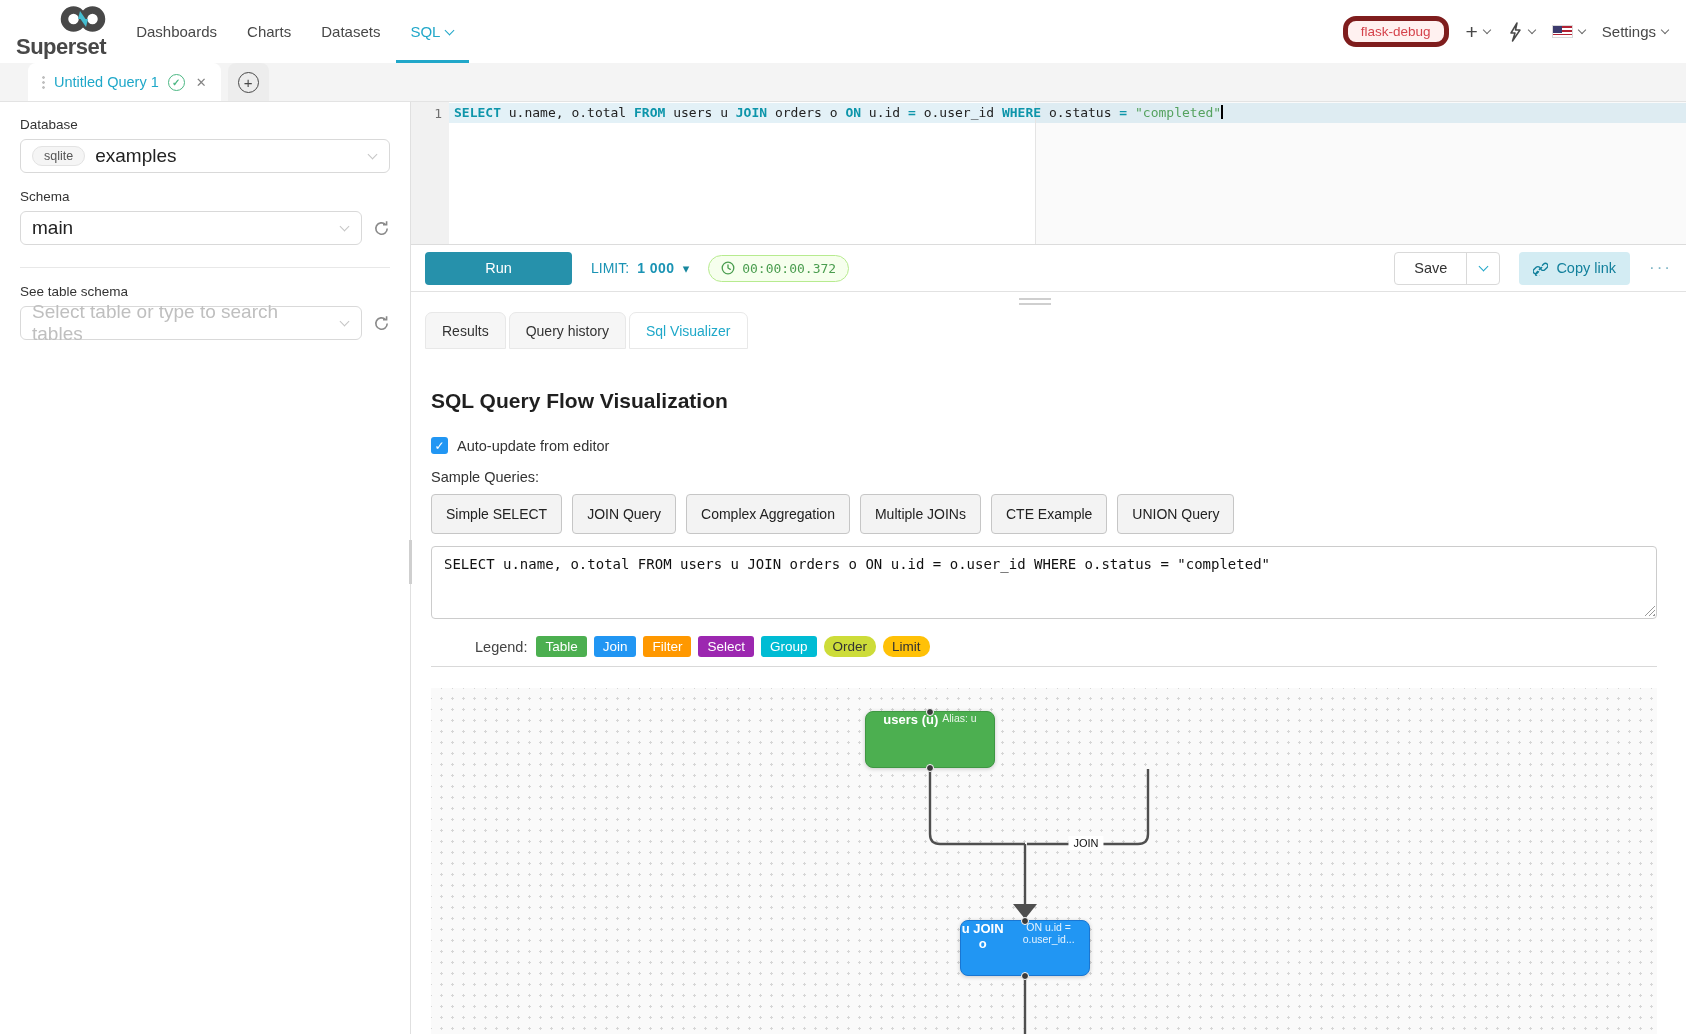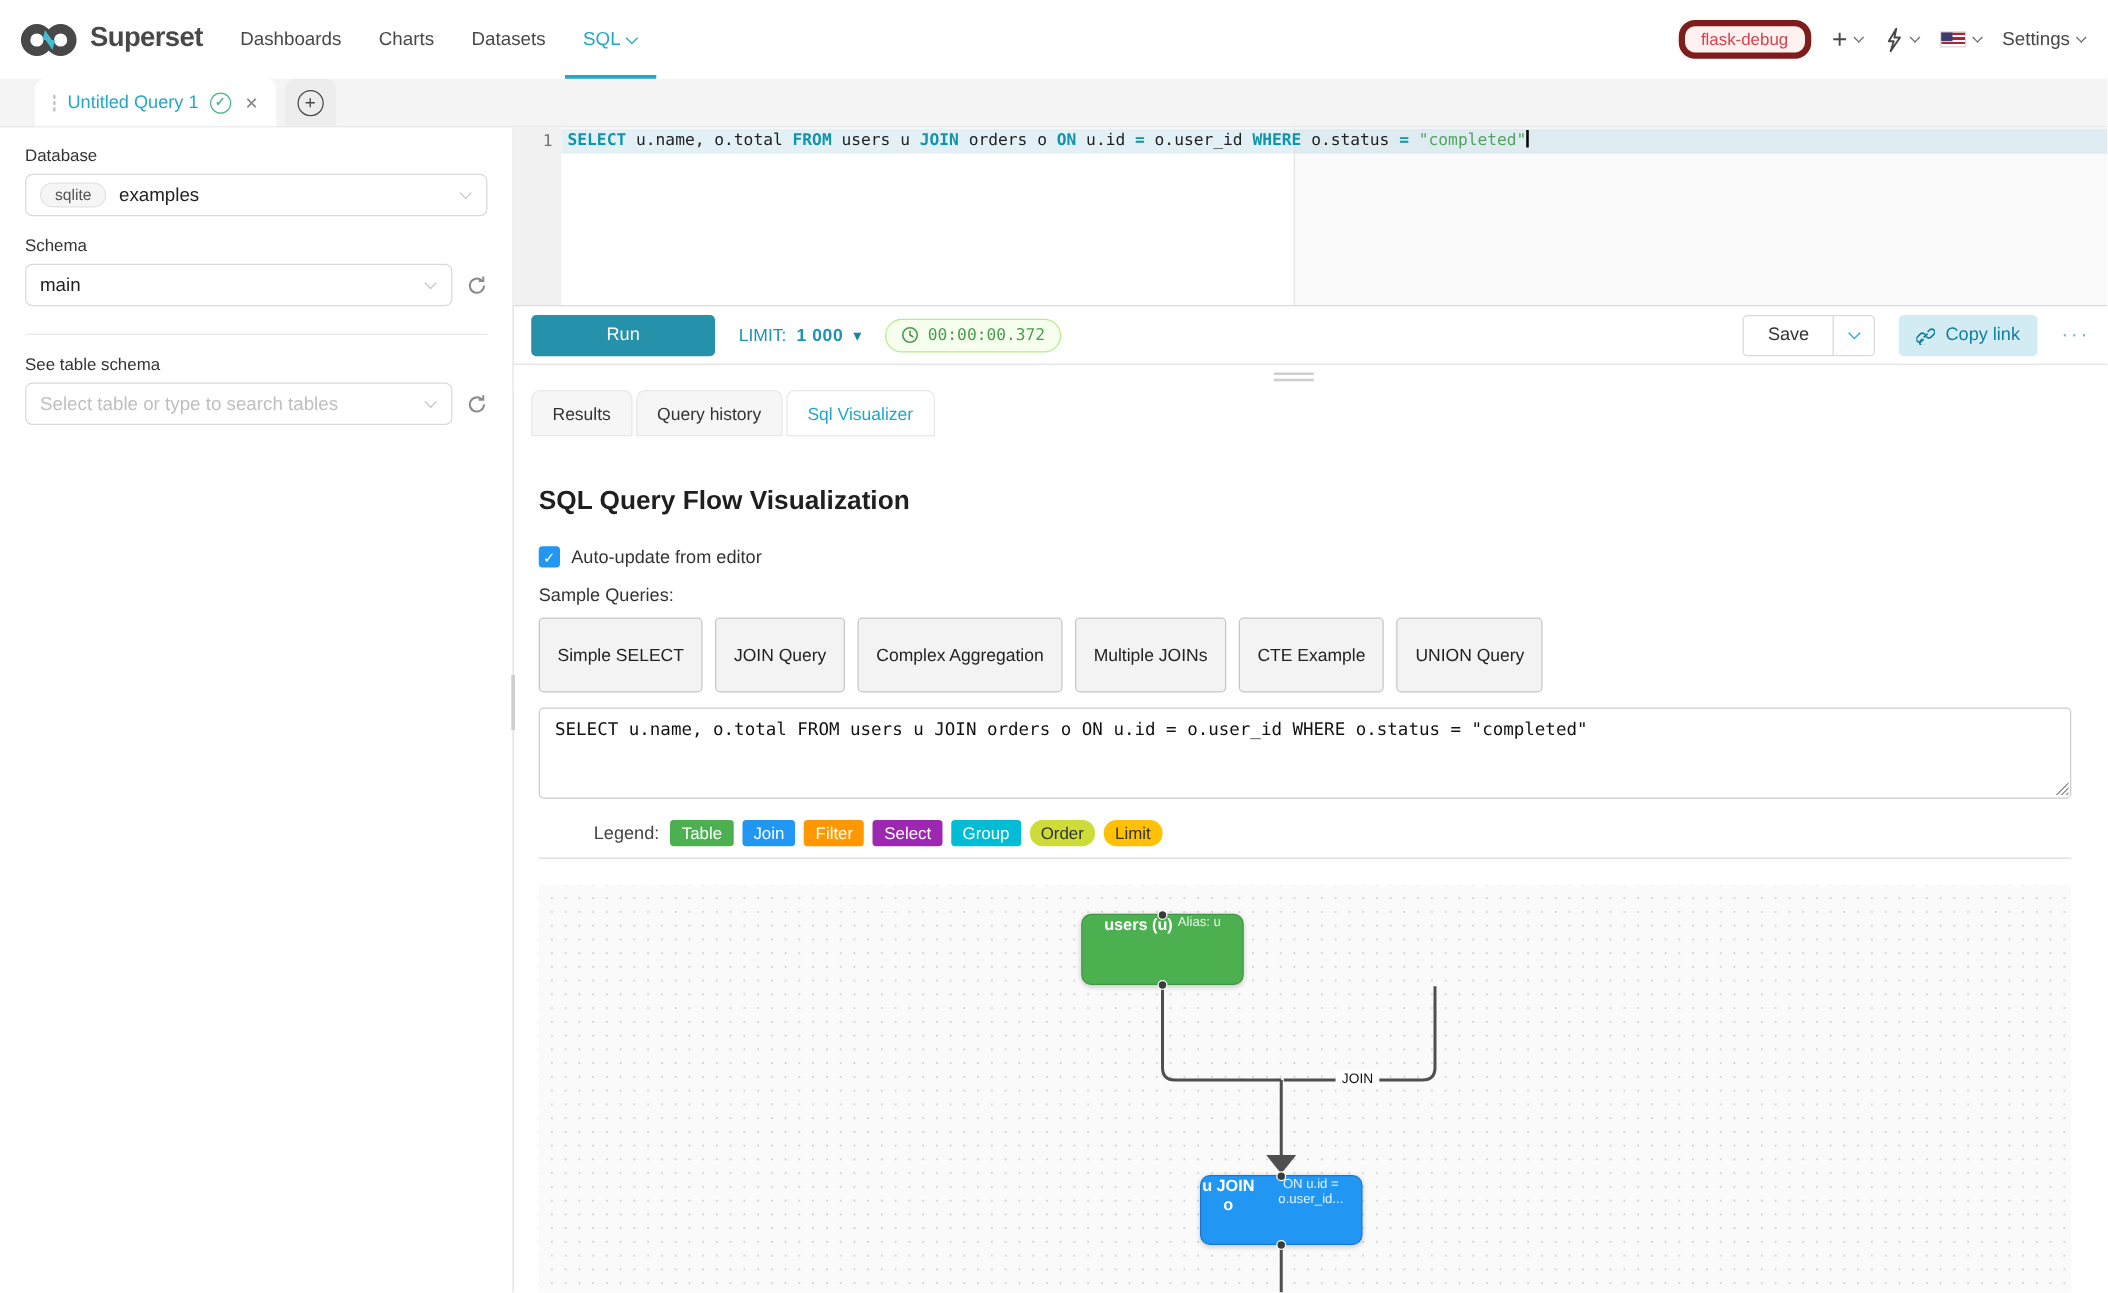--- a/index.html
+++ b/index.html
@@ -1,21 +1,21 @@
 <!DOCTYPE html>
 <html><head>
 <meta charset="utf-8">
 <style>
   * { box-sizing: border-box; margin: 0; padding: 0; }
   html, body { width: 1686px; height: 1034px; overflow: hidden; background: #fff;
     font-family: "Liberation Sans", sans-serif; color: #333; }
 
   
   .nav { height: 63px; display: flex; align-items: center; padding: 0 18px 0 16px; background: #fff; }
-  .brand { display: flex; align-items: flex-start; gap: 10px; margin-right: 30px; }
+  .brand { display: flex; align-items: flex-end; margin-right: 30px; flex-direction: column; }
   .brand-name { font-size: 22px; font-weight: bold; color: #484848; letter-spacing: -0.5px; }
   .nav-item { height: 63px; display: flex; align-items: center; gap: 6px; margin-right: 30px;
     font-size: 15px; color: #484848; position: relative; cursor: pointer; }
   .nav-item.active { color: #20a7c9; }
   .nav-item.active::after { content: ""; position: absolute; left: -14px; right: -16px; bottom: 0;
     height: 3px; background: #20a7c9; }
   .chev { display: inline-block; width: 7px; height: 7px; border-right: 1.6px solid currentColor;
     border-bottom: 1.6px solid currentColor; transform: rotate(45deg); margin-top: -3px; }
   .nav-right { margin-left: auto; display: flex; align-items: center; gap: 17px; }
   .env-badge { background: #fff1f0; border: 5px solid #7f1d1d; color: #d5424b; border-radius: 13px;
@@ -47,21 +47,21 @@
   
   .main { display: flex; height: 932px; }
   .sidebar { width: 411px; min-width: 411px; background: #fff; border-right: 1px solid #e0e0e0;
     padding: 15px 20px; position: relative; }
   .sidebar::after { content: ""; position: absolute; right: -2px; top: 438px; width: 3px; height: 44px; background: #cfcfcf; }
   .field-label { font-size: 13.5px; color: #333; margin-bottom: 7px; }
   .select { height: 34px; border: 1px solid #d9d9d9; border-radius: 6px; background: #fff;
     display: flex; align-items: center; gap: 10px; padding: 0 11px; cursor: pointer; }
   .engine-pill { background: #f5f5f5; border: 1px solid #e3e3e3; border-radius: 11px; padding: 2px 11px;
     font-size: 12.5px; color: #555; }
-  .select-value { font-size: 15px; color: #222; flex: 1; }
+  .select-value { font-size: 19px; color: #222; flex: 1; }
   .select-value.placeholder { color: #bfbfbf; }
   .select .chev { color: #c5c5c5; margin-right: 2px; }
   .side-row { display: flex; align-items: center; gap: 11px; }
   .side-row .select { flex: 1; }
   .refresh-btn { color: #8a8a8a; display: flex; cursor: pointer; }
   .sidebar hr { border: none; border-top: 1px solid #e8e8e8; margin: 22px 0 16px; }
   .gap16 { height: 16px; }
 
   .workspace { flex: 1; display: flex; flex-direction: column; min-width: 0; }
 
@@ -112,21 +112,21 @@
   .stab.active { background: #fff; color: #1fa8c9; }
 
   .viz { flex: 1; display: flex; flex-direction: column; padding: 0 29px 0 20px; min-height: 0; }
   .viz-title { font-size: 21px; font-weight: bold; color: #1f1f1f; margin-top: 40px; }
   .auto-row { display: flex; align-items: center; gap: 9px; margin-top: 24px; }
   .checkbox { width: 17px; height: 17px; background: #2196f3; border-radius: 3px; color: #fff;
     display: flex; align-items: center; justify-content: center; font-size: 12px; cursor: pointer; }
   .auto-label { font-size: 14.5px; color: #333; }
   .sample-label { margin-top: 15px; font-size: 14.5px; color: #333; }
   .samples { display: flex; gap: 10px; margin-top: 9px; }
-  .sample-btn { padding: 21px 14px; background: #f3f3f3; border: 1px solid #c6c6c6; border-radius: 4px;
+  .sample-btn { padding: 11px 14px; background: #f3f3f3; border: 1px solid #c6c6c6; border-radius: 4px;
     font-size: 14px; color: #222; font-family: inherit; cursor: pointer; }
   .sql-wrap { position: relative; margin-top: 12px; }
   .sql-box { width: 100%; height: 73px; border: 1px solid #ccc; border-radius: 4px; padding: 9px 12px;
     font-family: "DejaVu Sans Mono", monospace; font-size: 14px; color: #111; resize: none; display: block; }
   .resize-grip { position: absolute; right: 2px; bottom: 3px; width: 11px; height: 11px;
     background: repeating-linear-gradient(135deg, transparent 0 2px, #999 2px 3px); cursor: nwse-resize;
     clip-path: polygon(100% 0, 100% 100%, 0 100%); }
   .legend-row { display: flex; align-items: center; gap: 7px; margin-top: 17px; margin-left: 44px; }
   .legend-label { font-size: 14.5px; color: #444; margin-right: 2px; }
   .badge { padding: 3px 9px; border-radius: 3px; font-size: 13.5px; color: #fff; }

